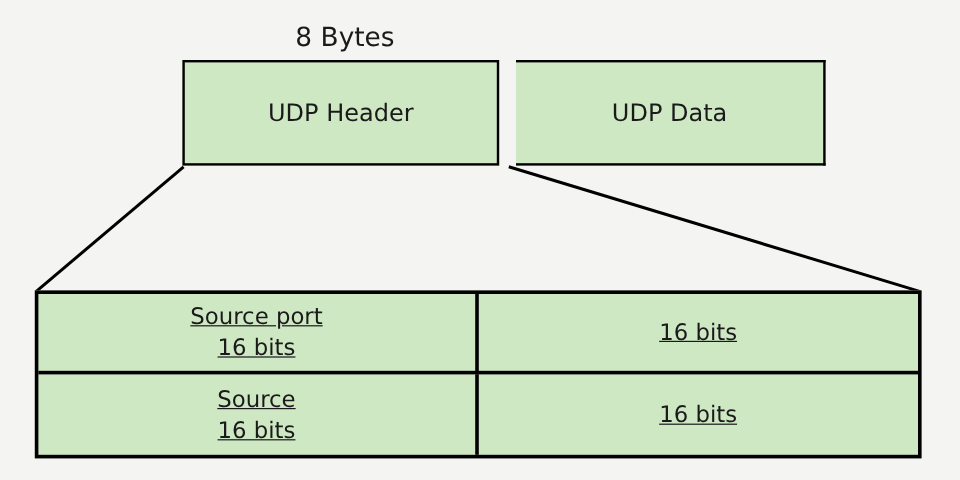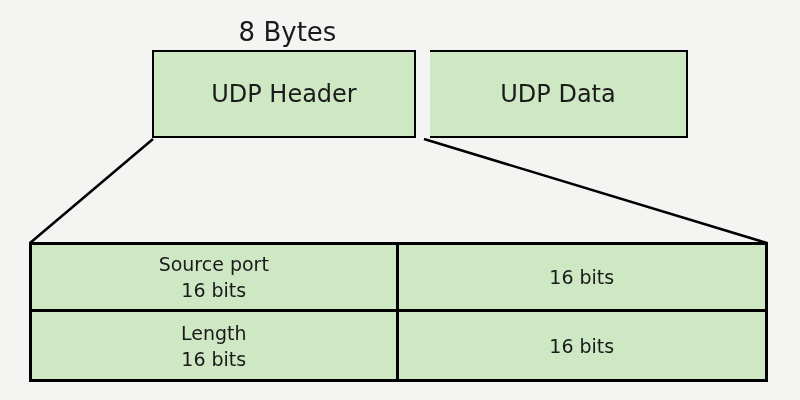--- a/index.html
+++ b/index.html
@@ -14,40 +14,40 @@
     font-family: "DejaVu Sans", "Liberation Sans", sans-serif;
     color: #1a1a1a;
     overflow: hidden;
   }
   .byte-label {
     position: absolute;
     left: 152px;
     top: 18px;
     width: 271px;
     text-align: center;
-    font-size: 26px;
+    font-size: 22px;
     line-height: 28px;
     color: #1a1a1a;
   }
   .packet-row {
     position: absolute;
     left: 152px;
     top: 50px;
     width: 536px;
     height: 88px;
     display: flex;
   }
   .pbox {
     box-sizing: border-box;
     border: 2px solid #000;
     background: #cfe8c4;
     display: flex;
     align-items: center;
     justify-content: center;
-    font-size: 24px;
+    font-size: 20px;
   }
   .pbox.header { width: 271px; }
   .pbox.data   { width: 265px; border-left: none; margin-left: 14px; }
   .lines-overlay {
     position: absolute;
     left: 0;
     top: 0;
     width: 800px;
     height: 400px;
     pointer-events: none;
@@ -57,20 +57,21 @@
     left: 29px;
     top: 242px;
     width: 739px;
     height: 140px;
     box-sizing: border-box;
     border: 3px solid #000;
     background: #cfe8c4;
     display: grid;
     grid-template-columns: 1fr 1fr;
     grid-template-rows: 1fr 1fr;
+    text-decoration: underline;
   }
   .cell {
     display: flex;
     flex-direction: column;
     align-items: center;
     justify-content: center;
     text-align: center;
     font-size: 19px;
     line-height: 26px;
   }
@@ -100,21 +101,21 @@
 
   <div class="fields-table">
     <div class="cell col-first row-first">
       <div>Source port</div>
       <div>16 bits</div>
     </div>
     <div class="cell row-first">
       <div>16 bits</div>
     </div>
     <div class="cell col-first">
-      <div>Length</div>
+      <div>Source</div>
       <div>16 bits</div>
     </div>
     <div class="cell">
       <div>16 bits</div>
     </div>
   </div>
 
 </div>
 
 </body></html>

